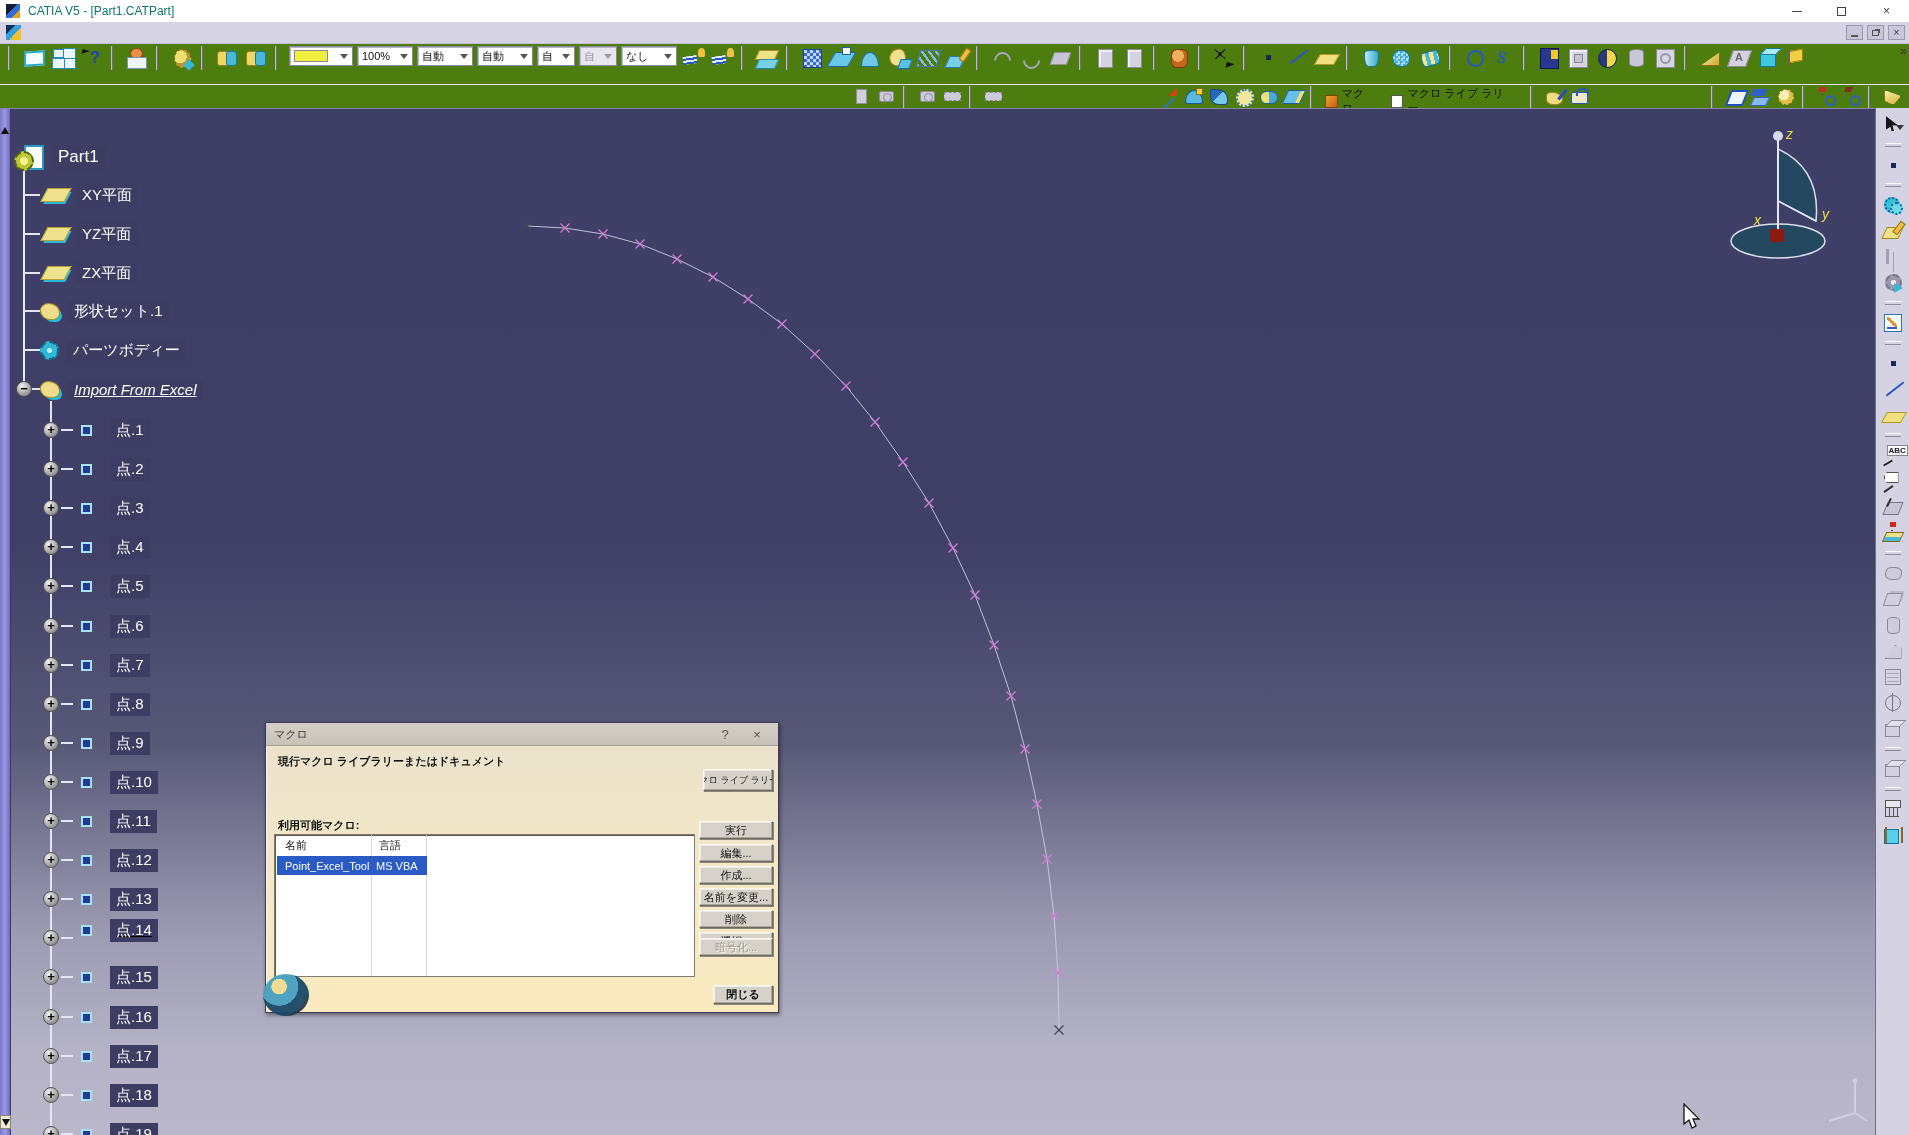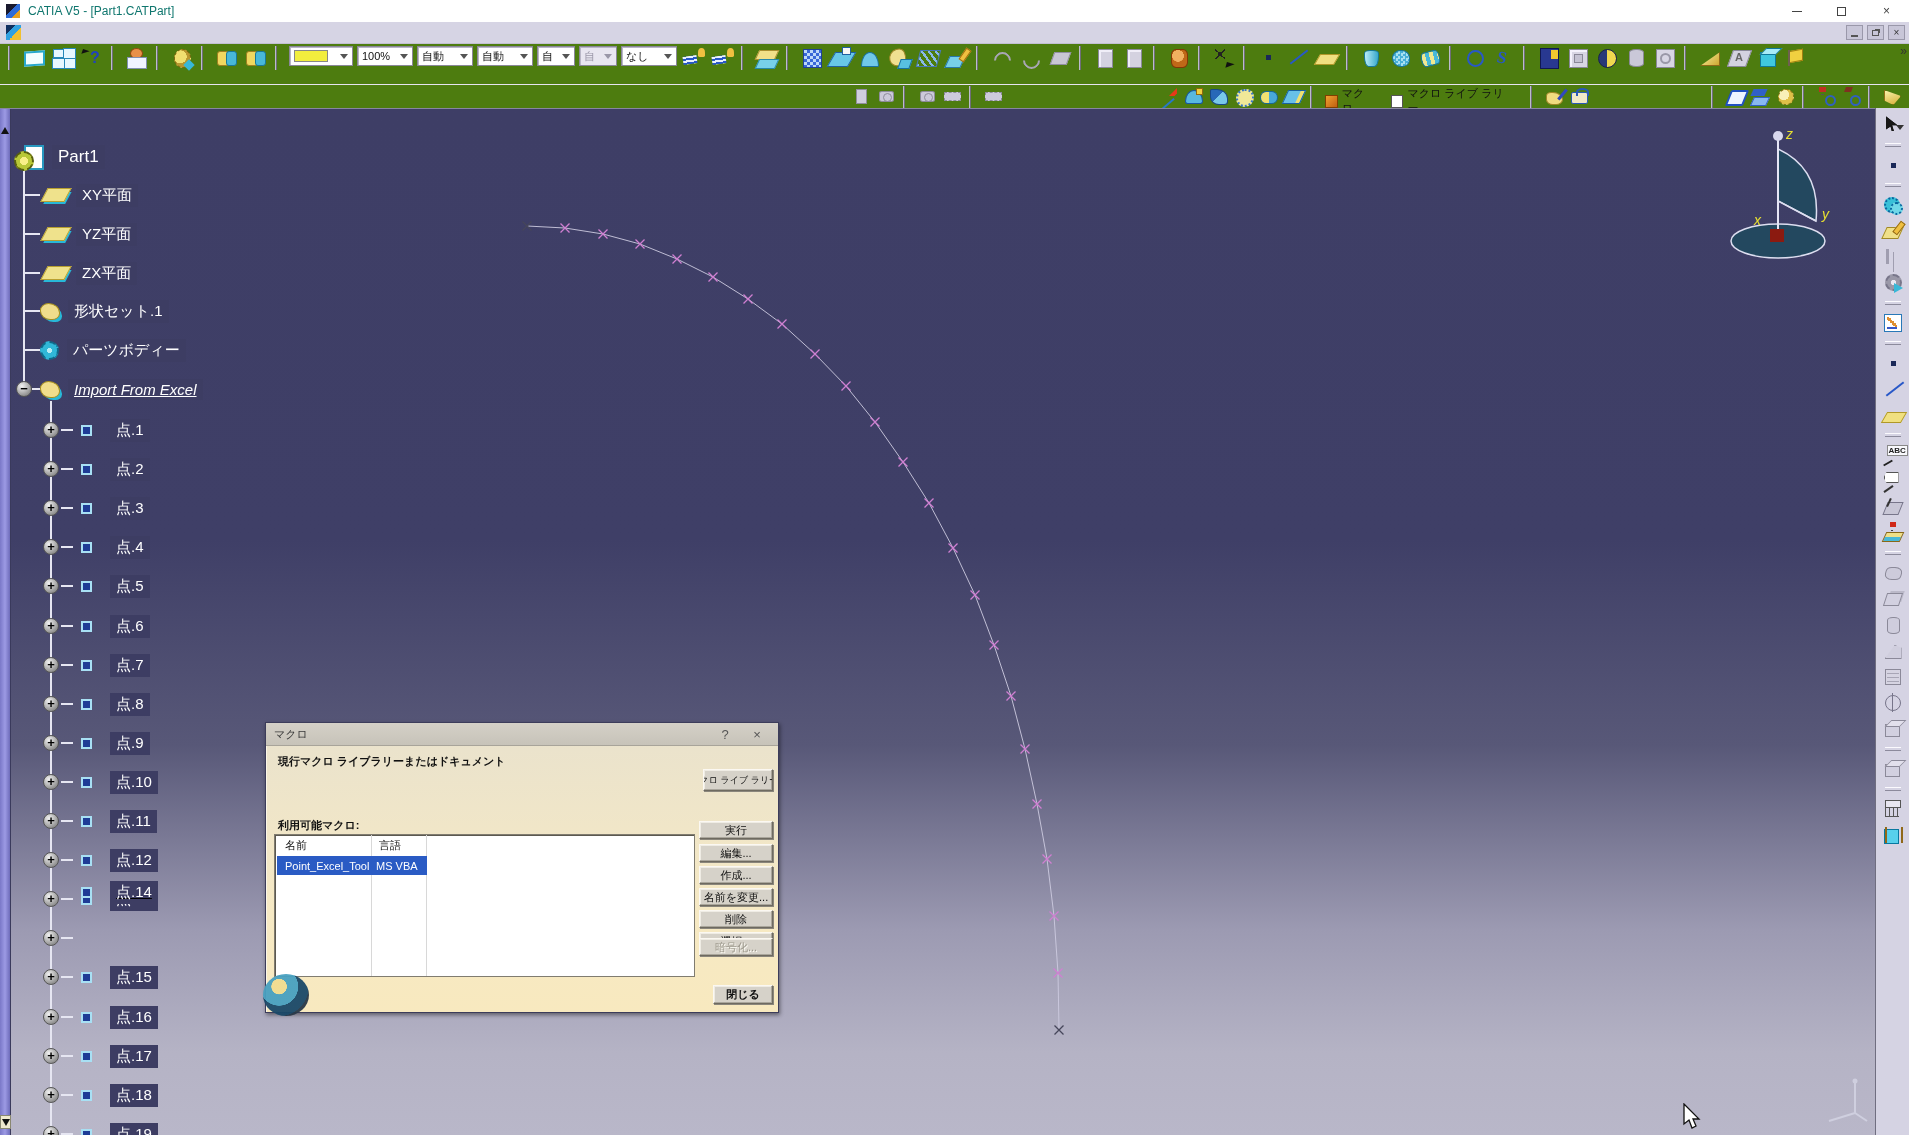--- a/index.html
+++ b/index.html
@@ -534,21 +534,21 @@
         <span class="tlabel pt-label">点.12</span>
       </div>
       <span class="node" style="left: 43px; top: 782px;">+</span>
       <div class="stub" style="left: 61px; top: 789px; width: 12px;"></div>
       <div class="trow" style="top: 777px; left: 81px;">
         <span class="ticon ic-pt"></span>
         <span class="tlabel pt-label">点.13</span>
       </div>
       <span class="node" style="left: 43px; top: 821px;">+</span>
       <div class="stub" style="left: 61px; top: 828px; width: 12px;"></div>
-      <div class="trow" style="top: 770px; left: 81px; text-decoration: underline;">
+      <div class="trow" style="top: 808px; left: 81px; text-decoration: underline;">
         <span class="ticon ic-pt"></span>
         <span class="tlabel pt-label">点.14</span>
       </div>
       <span class="node" style="left: 43px; top: 860px;">+</span>
       <div class="stub" style="left: 61px; top: 867px; width: 12px;"></div>
       <div class="trow" style="top: 855px; left: 81px;">
         <span class="ticon ic-pt"></span>
         <span class="tlabel pt-label">点.15</span>
       </div>
       <span class="node" style="left: 43px; top: 900px;">+</span>

